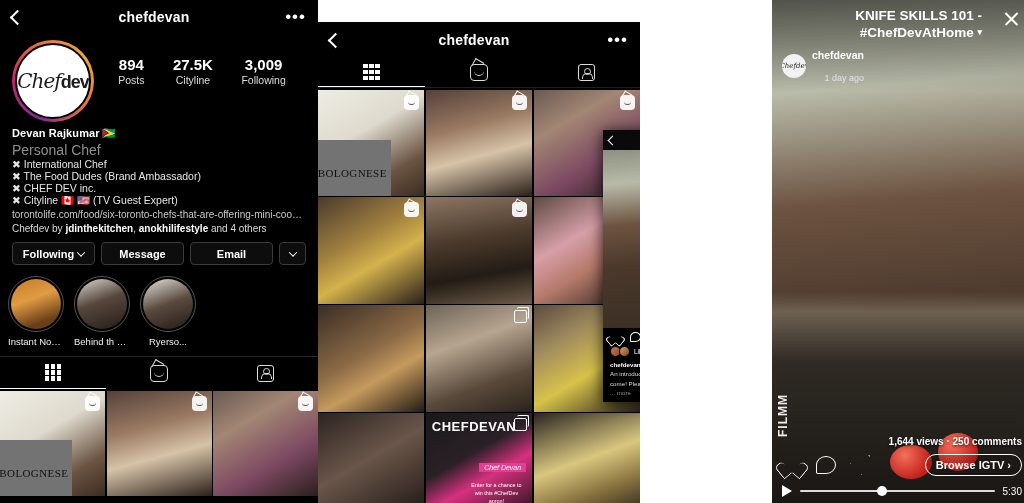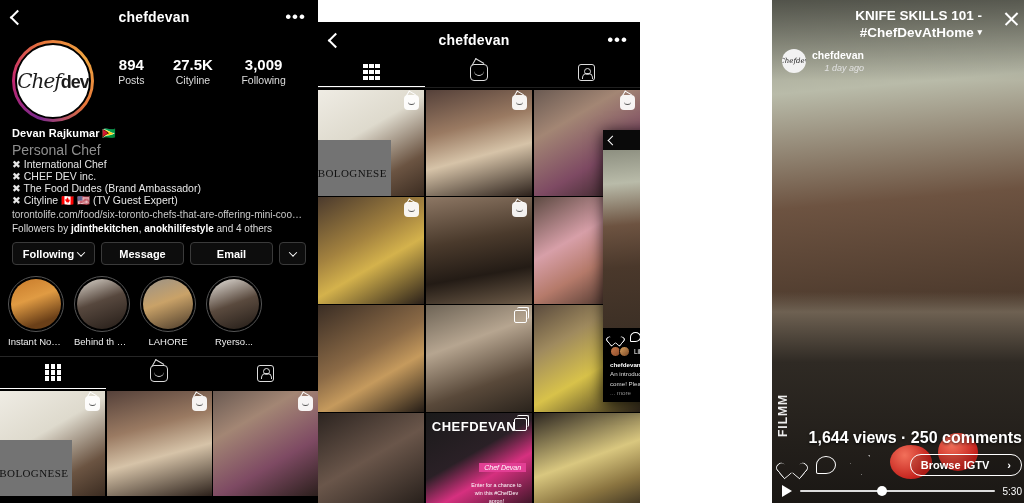--- a/index.html
+++ b/index.html
@@ -169,38 +169,38 @@
   .igtv-bg { position: absolute; inset: 0; overflow: hidden; }
   .igtv-top { position: absolute; top: 0; left: 0; right: 0; padding: 8px 10px;
       background: linear-gradient(180deg, rgba(0,0,0,.42), rgba(0,0,0,0)); }
   .igtv-title { color: #fff; font-size: 13.5px; font-weight: bold; line-height: 1.25; width: 200px; }
   .igtv-title .dd { font-size: 9px; vertical-align: 2px; }
   .igtv-uarea { display: flex; align-items: center; gap: 6px; margin-top: 7px; }
   .igtv-av { width: 24px; height: 24px; border-radius: 50%; background:#f2f2f2; overflow:hidden;
              display:flex; align-items:center; justify-content:center; }
   .igtv-av span { font-family:"DejaVu Serif",serif; font-style:italic; font-size:7px; color:#222; }
   .igtv-uname { color: #fff; font-size: 10.5px; font-weight: bold; }
-  .igtv-time { color: #e2e2e2; font-size: 9px; margin-top: 2px; font-style: italic; }
+  .igtv-time { color: #e2e2e2; font-size: 9px; margin-top: 12px; }
   .igtv-close { position: absolute; top: 10px; right: 12px; width: 17px; height: 17px; }
   .igtv-close:before, .igtv-close:after {
      content:""; position:absolute; left:0; top:8px; width:17px; height:1.8px; background:#fff; }
   .igtv-close:before { transform: rotate(45deg); } .igtv-close:after { transform: rotate(-45deg); }
 
   .igtv-bottom { position: absolute; left: 0; right: 0; bottom: 0; padding: 0 10px 6px 10px; }
-  .igtv-meta { color: #fff; font-size: 16px; font-weight: bold; text-shadow: 0 1px 3px rgba(0,0,0,.8); }
+  .igtv-meta { color: #fff; font-size: 10px; font-weight: bold; text-shadow: 0 1px 3px rgba(0,0,0,.8); }
   .igtv-arow { display: flex; align-items: center; gap: 14px; margin-top: 7px; }
   .g-heart.lg { width: 20px; height: 19px; }
   .g-heart.lg:before, .g-heart.lg:after { width: 9px; height: 14px; border-width: 1.7px; border-radius: 9px 9px 0 0; }
   .g-cmt.lg { width: 20px; height: 18px; border-width: 1.7px; }
   .g-send.lg { width: 20px; height: 20px; }
   .g-send.lg:before { border-width: 1.7px; }
   .browse-btn {
     margin-left: auto; border: 1.4px solid #fff; border-radius: 15px;
     padding: 4px 10px; color: #fff; font-size: 11px; font-weight: bold;
-    display: flex; align-items: center; gap: 18px; background: rgba(0,0,0,.12);
+    display: flex; align-items: center; gap: 3px; background: rgba(0,0,0,.12);
   }
   .scrub { display: flex; align-items: center; gap: 8px; margin-top: 9px; }
   .play-tri { width: 0; height: 0; border-left: 10px solid #fff;
               border-top: 6px solid transparent; border-bottom: 6px solid transparent; }
   .track { flex: 1; height: 2.5px; background: rgba(255,255,255,.85); border-radius: 2px; position: relative; }
   .knob { position: absolute; left: 42%; top: 50%; transform: translate(-50%,-50%);
           width: 10px; height: 10px; border-radius: 50%; background: #fff; }
   .dur { color: #fff; font-size: 10px; }
   .filmm {
     position: absolute; left: 4px; bottom: 66px; color: rgba(255,255,255,.92);
@@ -273,25 +273,25 @@
           <div class="stat-num">3,009</div>
           <div class="stat-lbl">Following</div>
         </div>
       </div>
     </div>
 
     <div class="bio">
       <div class="bio-name">Devan Rajkumar 🇬🇾</div>
       <div class="bio-cat">Personal Chef</div>
       <div class="bio-line">✖ International Chef</div>
+      <div class="bio-line">✖ The Food Dudes (Brand Ambassador)</div>
       <div class="bio-line">✖ CHEF DEV inc.</div>
-      <div class="bio-line">✖ The Food Dudes (Brand Ambassador)</div>
       <div class="bio-line">✖ Cityline 🇨🇦 🇺🇸 (TV Guest Expert)</div>
       <div class="bio-link">torontolife.com/food/six-toronto-chefs-that-are-offering-mini-cookin...</div>
-      <div class="bio-follow"><span>Followers by </span><b>jdinthekitchen</b><span>, </span><b>anokhilifestyle</b><span> and 4 others</span></div>
+      <div class="bio-follow"><span>Chefdev by </span><b>jdinthekitchen</b><span>, </span><b>anokhilifestyle</b><span> and 4 others</span></div>
     </div>
 
     <div class="btn-row">
       <div class="btn flex">
         <span>Following</span>
         <span class="caret"></span>
       </div>
       <div class="btn flex">
         <span>Message</span>
       </div>
@@ -312,28 +312,20 @@
           </div>
         <div class="hl-lbl">Instant Noo...</div>
       </div>
       <div class="hl">
         <div class="hl-ring">
             <div class="hl-img">
               <div class="ph ph-bts"></div>
             </div>
           </div>
         <div class="hl-lbl">Behind th D...</div>
-      </div>
-      <div class="hl">
-        <div class="hl-ring">
-            <div class="hl-img">
-              <div class="ph ph-lahore"></div>
-            </div>
-          </div>
-        <div class="hl-lbl">LAHORE</div>
       </div>
       <div class="hl">
         <div class="hl-ring">
             <div class="hl-img">
               <div class="ph ph-ryerson"></div>
             </div>
           </div>
         <div class="hl-lbl">Ryerso...</div>
       </div>
     </div>

